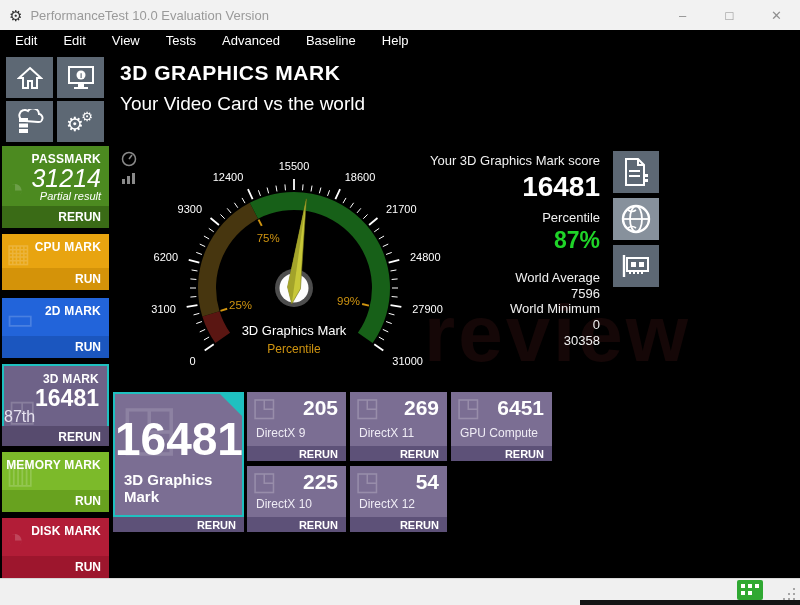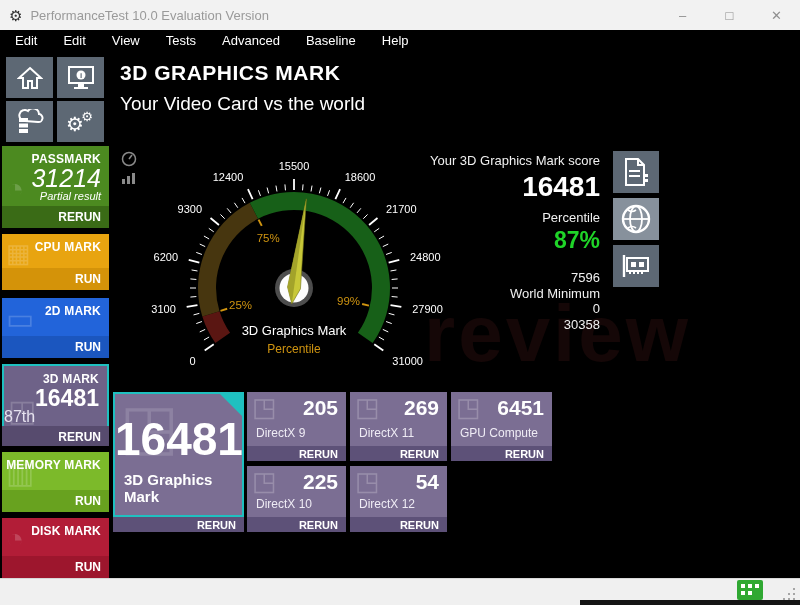--- a/index.html
+++ b/index.html
@@ -274,20 +274,21 @@
       <text x="176" y="207" font-size="12" fill="#cf9410" text-anchor="middle" font-family="Liberation Sans, sans-serif">Percentile</text>
     </svg>
 </div>
 
 <div class="score-panel">
   <div class="score-heading">Your 3D Graphics Mark score</div>
   <div class="score-value">16481</div>
   <div class="pct-label">Percentile</div>
   <div class="pct-value">87%</div>
   <div class="world-stats">
+    <div>World Average</div>
     <div>7596</div>
     <div>World Minimum</div>
     <div>0</div>
     <div>30358</div>
   </div>
 </div>
 
 <div class="rbtn" style="top:151px">
   <svg width="26" height="30" viewBox="0 0 26 30">
     <path d="M3 2 H15 L21 8 V28 H3 Z" fill="none" stroke="#fff" stroke-width="2"></path>

